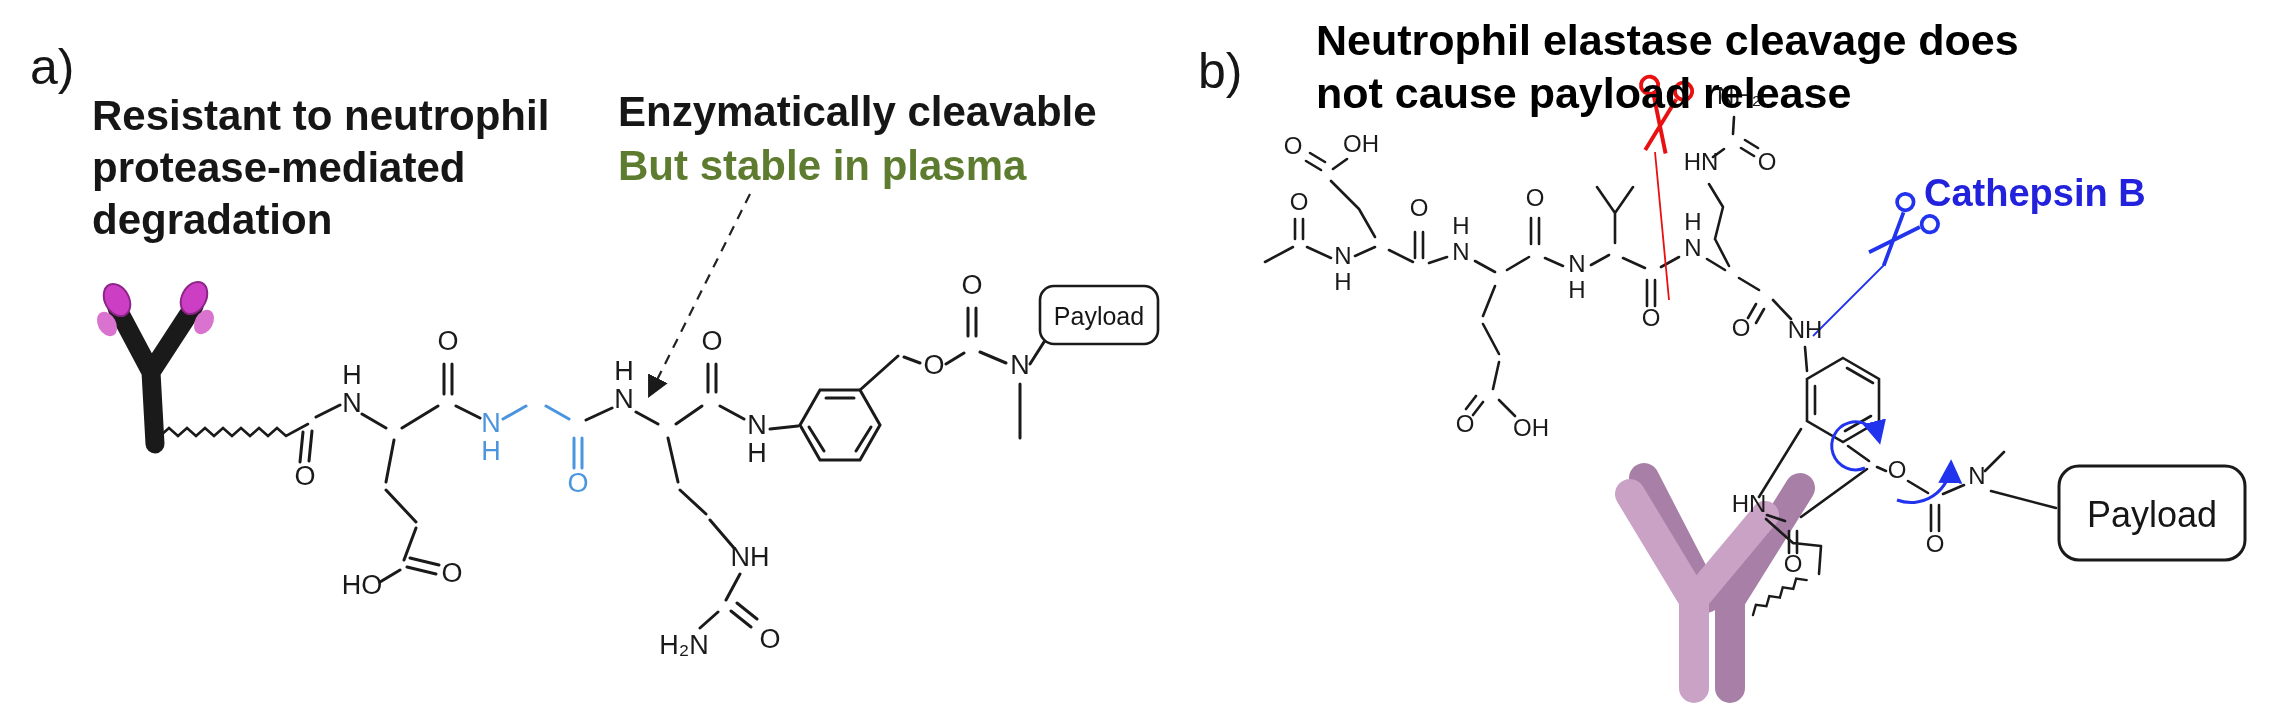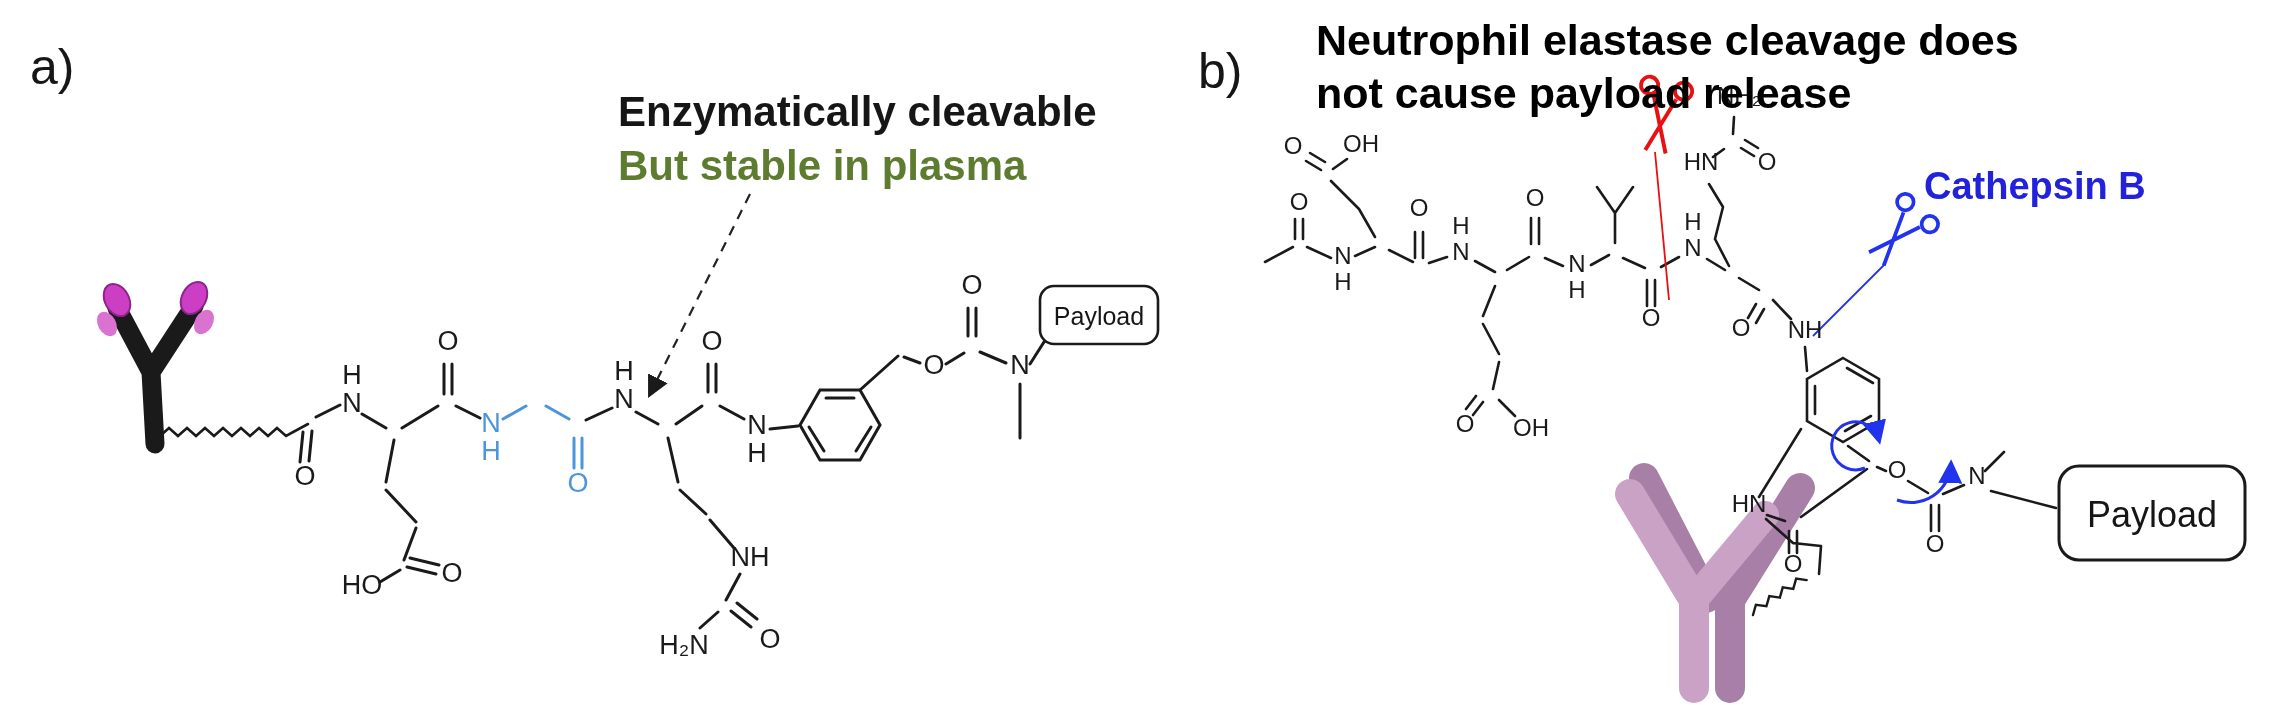--- a/index.html
+++ b/index.html
@@ -196,20 +196,23 @@
         <text x="652" y="338" text-anchor="middle" font-size="24" fill="#1a1a1a">NH</text>
         <text x="744" y="478" text-anchor="middle" font-size="24" fill="#1a1a1a">O</text>
         <text x="782" y="552" text-anchor="middle" font-size="24" fill="#1a1a1a">O</text>
         <text x="824" y="484" text-anchor="middle" font-size="24" fill="#1a1a1a">N</text>
         <text x="596" y="512" text-anchor="middle" font-size="24" fill="#1a1a1a">HN</text>
         <text x="640" y="572" text-anchor="middle" font-size="24" fill="#1a1a1a">O</text>
       </g>
   </svg>
 
   <div class="ann panel-letter" style="left:30px;top:36px;font-size:50px">a)</div>
+  <div class="ann" style="left:92px;top:90px;font-size:42px">Resistant to neutrophil
+protease-mediated
+degradation</div>
   <div class="ann" style="left:618px;top:140px;font-size:42px;color:#5e7c30">But stable in plasma</div>
   <div class="ann" style="left:618px;top:86px;font-size:42px">Enzymatically cleavable</div>
 
   <div class="ann panel-letter" style="left:1198px;top:40px;font-size:50px">b)</div>
   <div class="ann" style="left:1316px;top:14px;font-size:43px;font-weight:700;color:#000000">Neutrophil elastase cleavage does
 not cause payload release</div>
-  <div class="ann" style="left:1924px;top:163px;font-size:38px;color:#2222dd">Cathepsin B</div>
+  <div class="ann" style="left:1924px;top:170px;font-size:38px;color:#2222dd">Cathepsin B</div>
 </div>
 
 </body></html>

